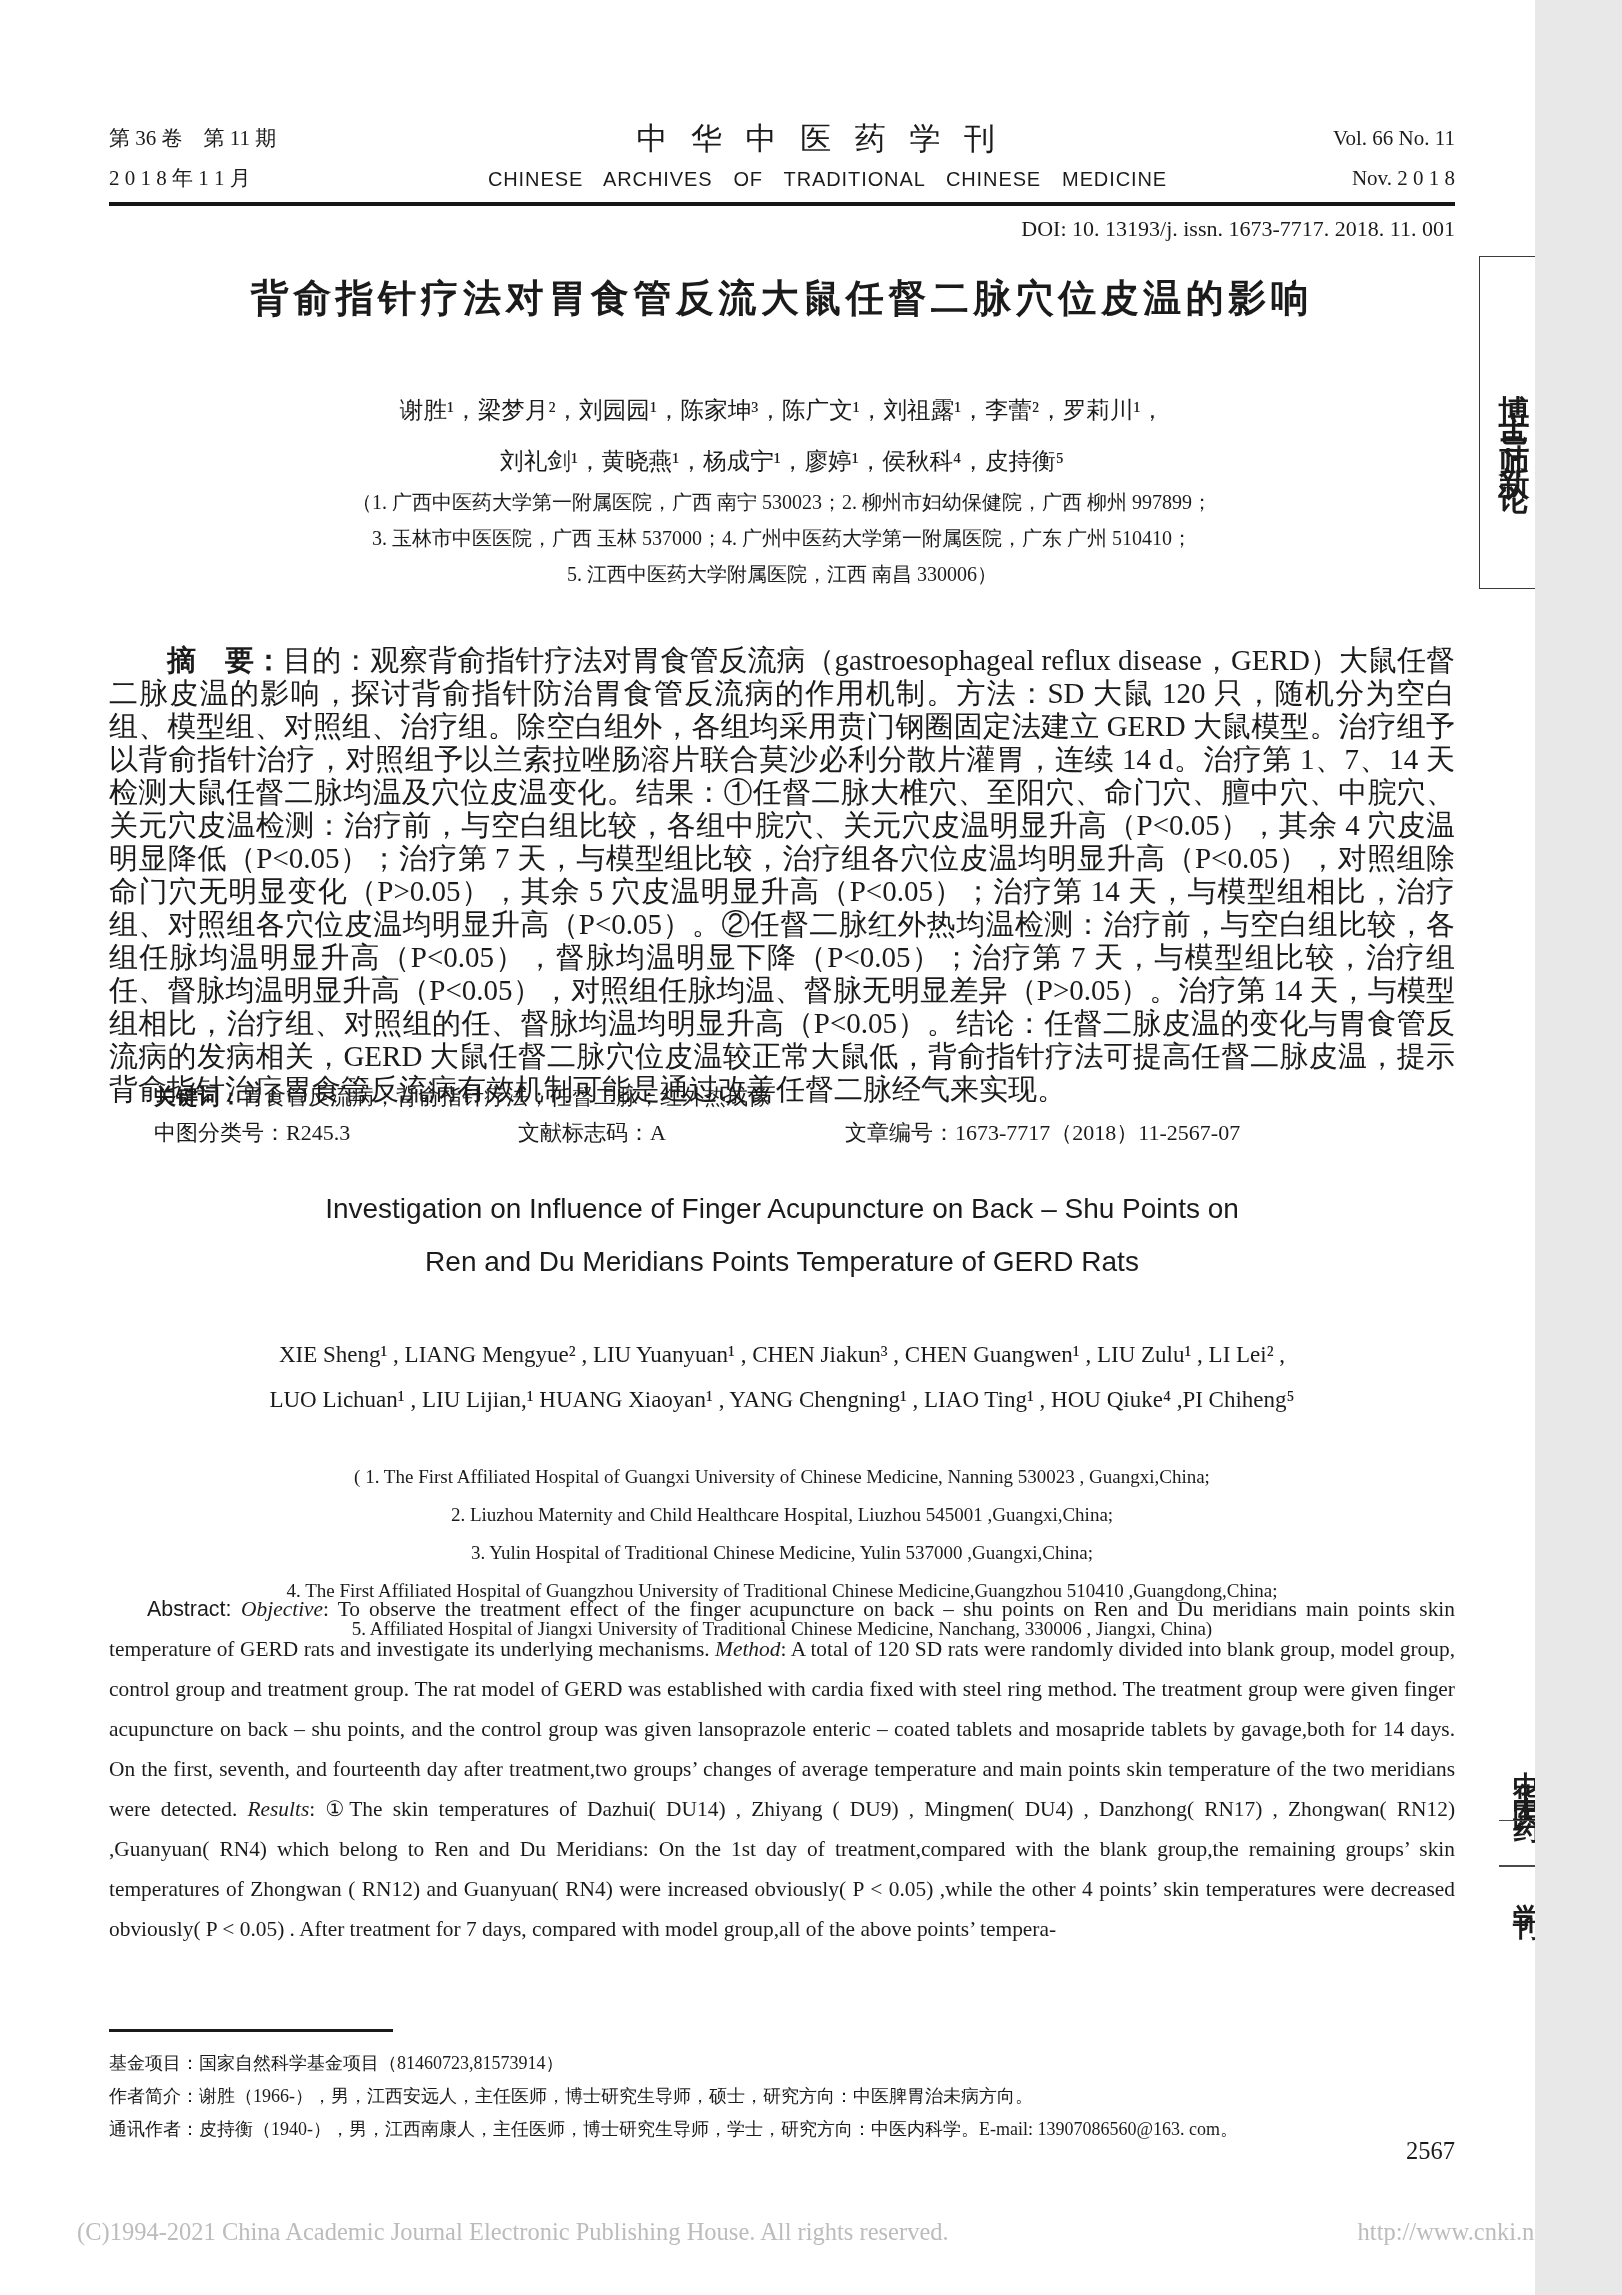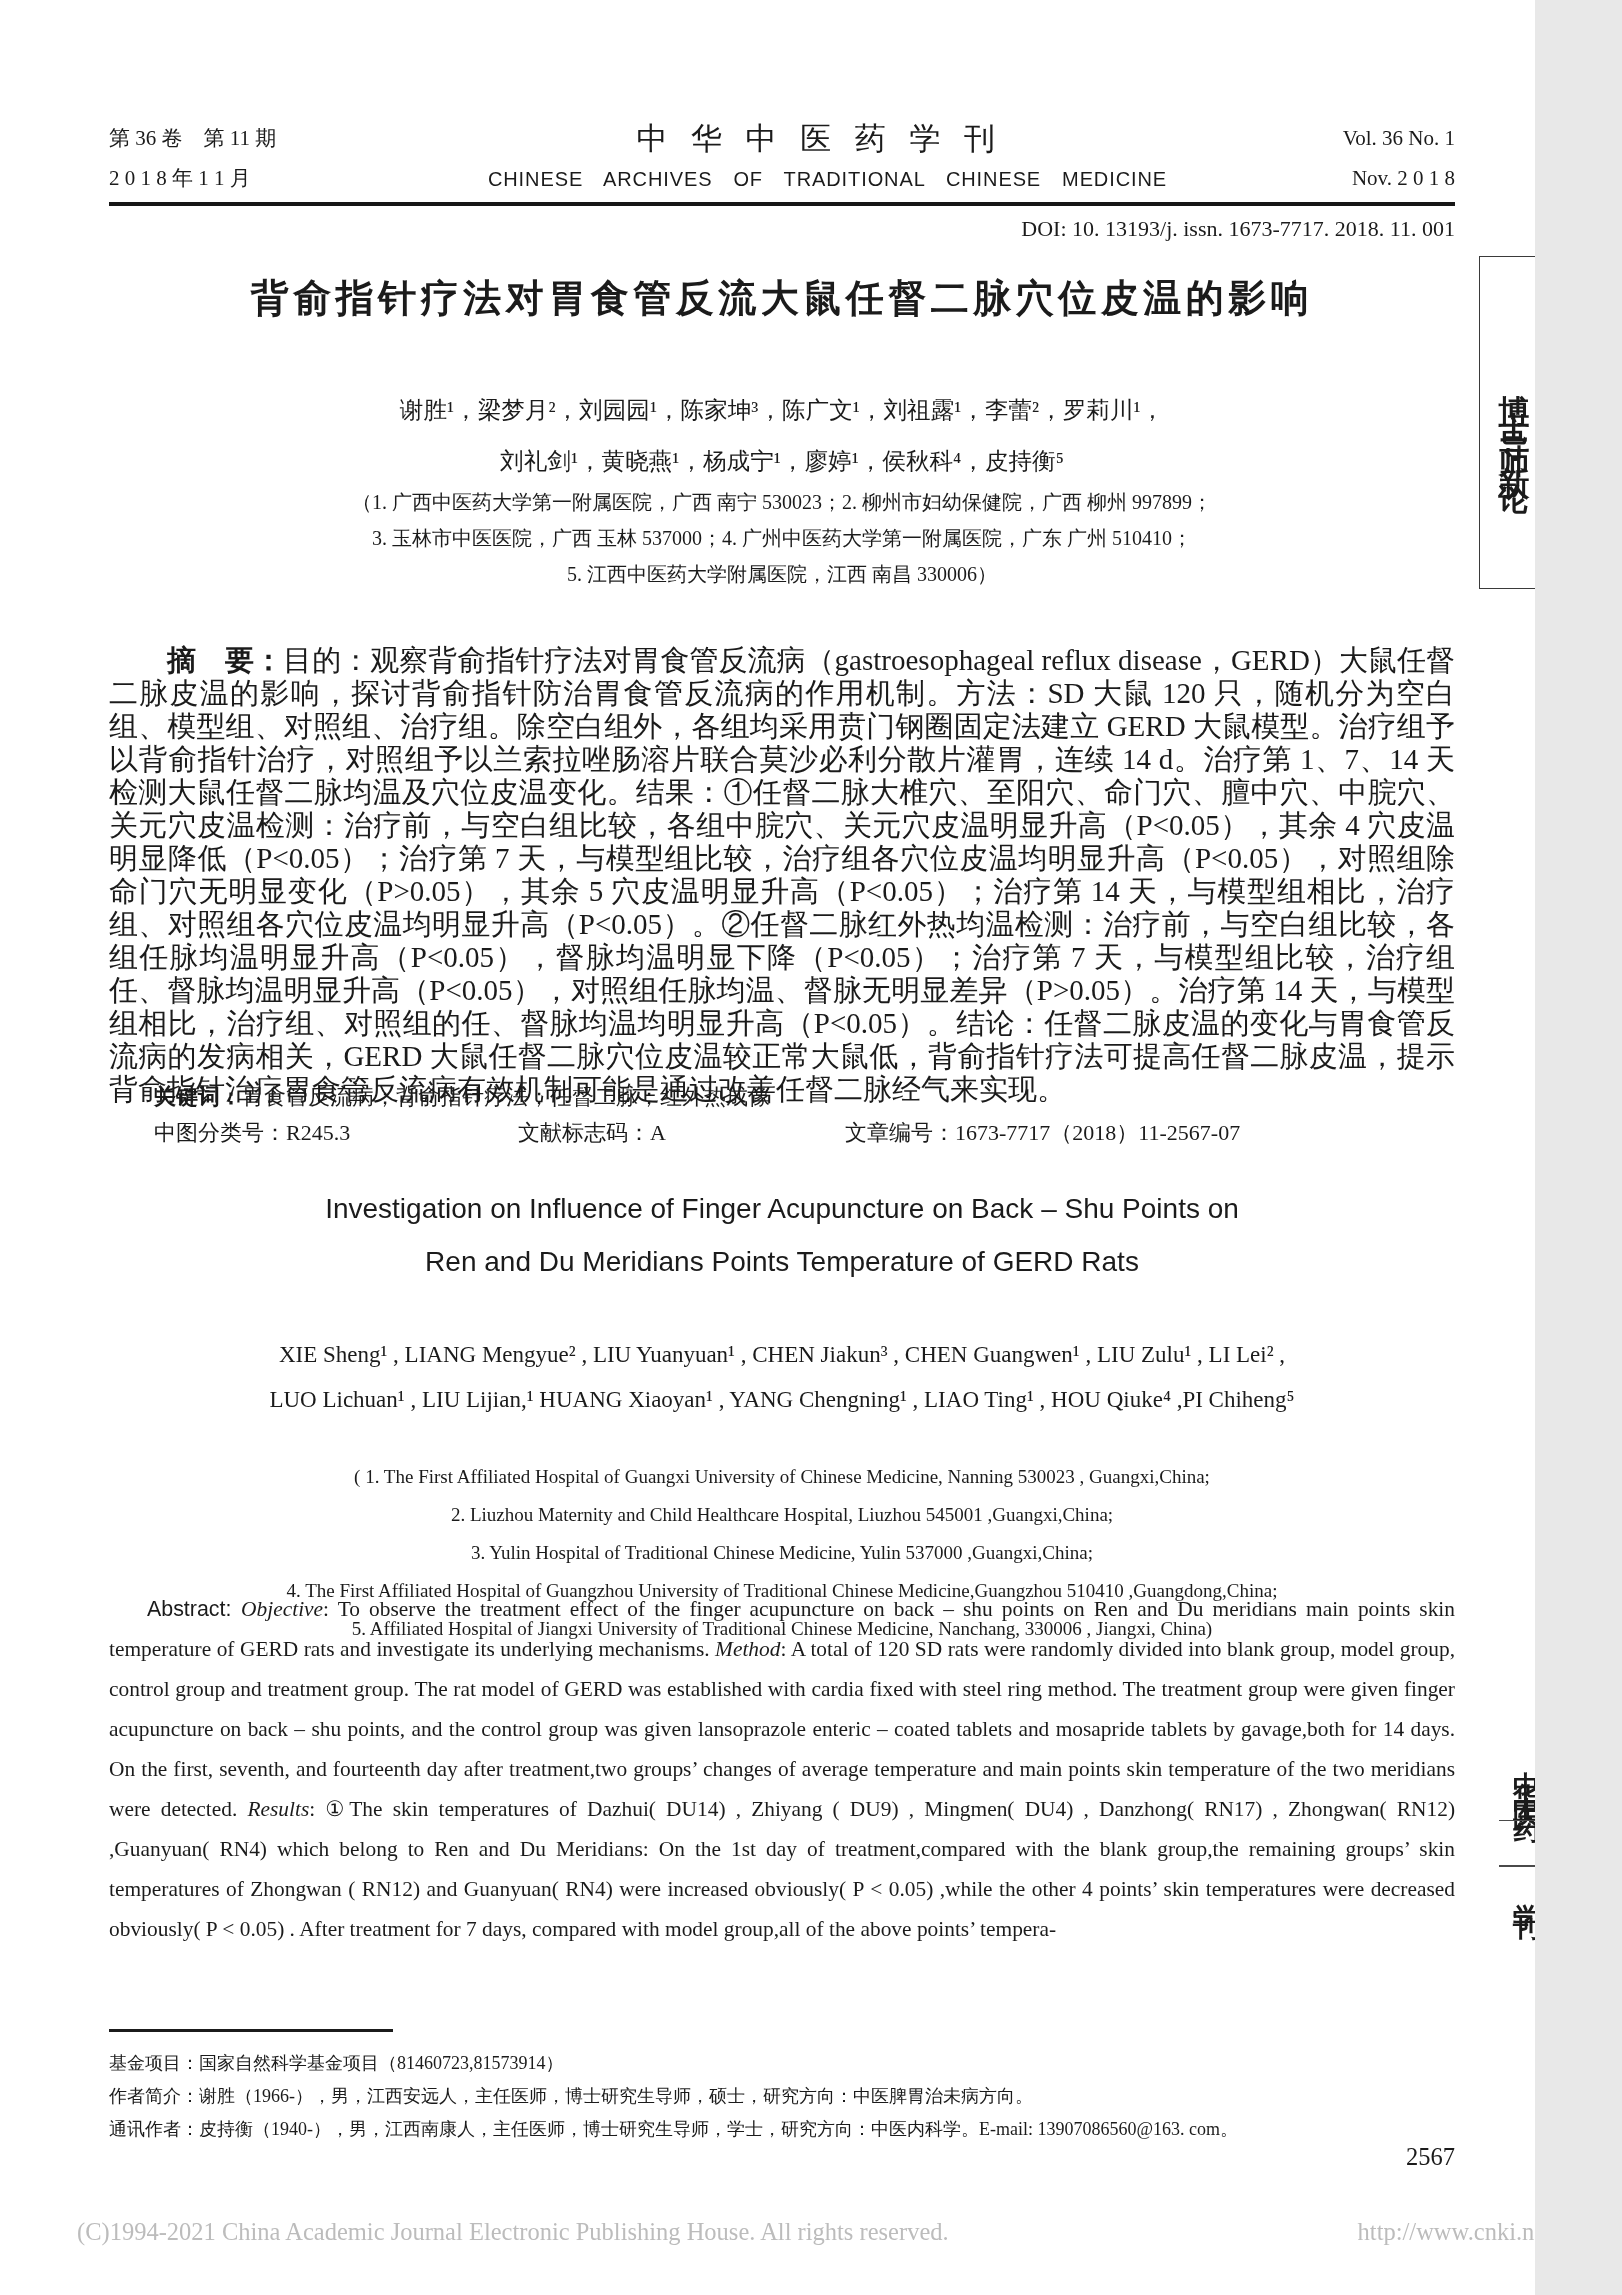--- a/index.html
+++ b/index.html
@@ -41,21 +41,21 @@
   .affils-en{top:1458px;text-align:center;font-size:19px;line-height:38px;}
 
   .abstract-en{top:1589px;font-size:21.4px;line-height:40px;text-align:justify;}
   .abstract-en .para{text-indent:38px;}
   .abstract-en .ab-label{font-family:"Liberation Sans",sans-serif;font-weight:normal;}
   .abstract-en .it{font-style:italic;}
 
   .foot-rule{position:absolute;left:109px;top:2029px;width:284px;height:2.7px;background:#1b1b1b;}
   .footnotes{top:2047px;font-size:18px;line-height:33px;}
 
-  .page-num{top:2137px;text-align:right;font-size:24.5px;margin-top:6px;}
+  .page-num{top:2137px;text-align:right;font-size:24.5px;}
 
   .copyright{position:absolute;left:77px;top:2218px;width:1475px;display:flex;
              justify-content:space-between;color:#bcbcbc;font-size:24.5px;text-align:right;}
 
   
   .phd-box{position:absolute;left:1479px;top:256px;width:67px;height:331px;
            border:1.8px solid #3a3a3a;display:flex;align-items:center;justify-content:center;}
   .vtext{writing-mode:vertical-rl;text-orientation:upright;}
   .phd-box .vtext{font-size:31px;letter-spacing:18px;font-weight:bold;}
 
@@ -75,21 +75,21 @@
   <div class="main jheader" style="position:absolute;">
     <div class="jh-left">
       <div>第 36 卷　第 11 期</div>
       <div>2 0 1 8 年 1 1 月</div>
     </div>
     <div class="jh-center">
       <div class="jh-name-cn">中华中医药学刊</div>
       <div class="jh-name-en">CHINESE ARCHIVES OF TRADITIONAL CHINESE MEDICINE</div>
     </div>
     <div class="jh-right">
-      <div>Vol. 36 No. 1</div>
+      <div>Vol. 66 No. 11</div>
       <div>Nov. 2 0 1 8</div>
     </div>
   </div>
 
   <div class="rule"></div>
 
   <div class="main doi" style="position:absolute;">DOI: 10. 13193/j. issn. 1673-7717. 2018. 11. 001</div>
 
   <div class="main title-cn" style="position:absolute;">背俞指针疗法对胃食管反流大鼠任督二脉穴位皮温的影响</div>
 

